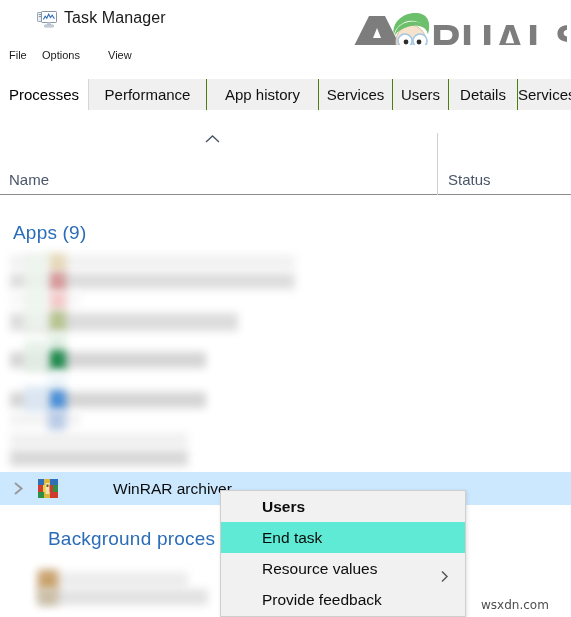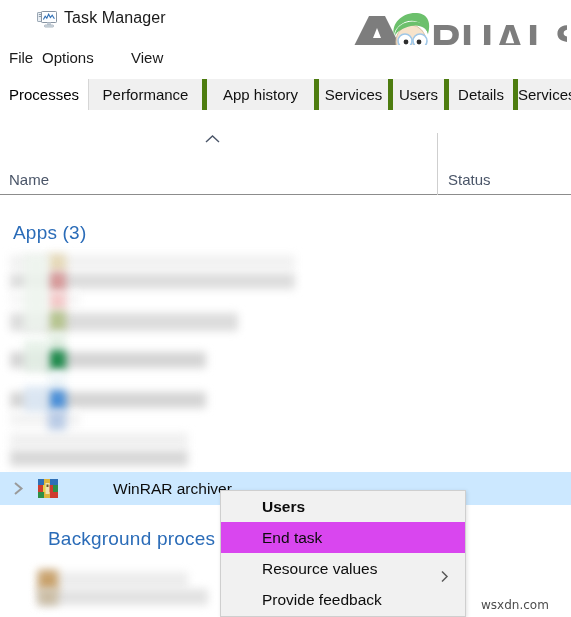--- a/index.html
+++ b/index.html
@@ -51,29 +51,29 @@
   
   .menubar {
     position: absolute;
     left: 0; top: 45px;
     width: 571px; height: 28px;
     background: #ffffff;
   }
   .menubar-item {
     position: absolute;
     top: 3px;
-    font-size: 15px;
+    font-size: 11px;
     color: #1a1a1a;
     white-space: nowrap;
     padding: 1px 3px;
     cursor: default;
   }
   .menubar-item.m0 { left: 6px; }
   .menubar-item.m1 { left: 39px; }
-  .menubar-item.m2 { left: 128px; }
+  .menubar-item.m2 { left: 105px; }
 
   
   .tabstrip {
     position: absolute;
     left: 0; top: 79px;
     width: 571px; height: 32px;
     background: #f0f0f0;
     border-bottom: 1px solid #ffffff;
     box-sizing: border-box;
     padding-left: 48px;
@@ -82,21 +82,21 @@
     position: absolute;
     top: 0;
     height: 31px;
     line-height: 31px;
     font-size: 15px;
     color: #101010;
     white-space: nowrap;
     box-sizing: border-box;
     text-align: center;
     background: #f0f0f0;
-    border-right: 5px solid #4d7c0f;
+    border-right: 1px solid #4d7c0f;
     cursor: default;
   }
   .tab.active {
     background: #ffffff;
     border-right: 1px solid #d6d6d6;
     color: #000000;
   }
 
   
   .colheader {
@@ -192,21 +192,21 @@
     height: 31px;
     line-height: 31px;
     padding-left: 41px;
     font-size: 15.5px;
     color: #0c0c0c;
     white-space: nowrap;
     cursor: default;
     box-sizing: border-box;
   }
   .ctxitem.bold { font-weight: bold; }
-  .ctxitem.hl   { background: #d946ef; }
+  .ctxitem.hl   { background: #5eead4; }
   .submenu-arrow {
     position: absolute;
     right: 16px; top: 9px;
     width: 9px; height: 13px;
   }
 
   
   .watermark {
     position: absolute;
     left: 481px; top: 598px;
@@ -278,21 +278,21 @@
   <div class="colheader"></div>
   <span class="sort-chev">
     <svg width="17" height="11" viewBox="0 0 17 11">
       <polyline points="2,8 8.5,2 15,8" fill="none" stroke="#4a5568" stroke-width="1.4"></polyline>
     </svg>
   </span>
   <div class="col-divider"></div>
   <span class="col-name">Name</span>
   <span class="col-status">Status</span>
 
-  <span class="group-heading group-apps">Apps (3)</span>
+  <span class="group-heading group-apps">Apps (9)</span>
 
   <div>
     <div class="blur-row" style="left:10px;top:255px;width:285px;height:14px;background:#f1f1f1"></div>
     <div class="blur-row" style="left:10px;top:273px;width:285px;height:16px;background:#dddddd"></div>
     <div class="blur-row" style="left:10px;top:292px;width:70px;height:14px;background:#f7f7f7"></div>
     <div class="blur-row" style="left:10px;top:313px;width:228px;height:18px;background:#dcdcdc"></div>
     <div class="blur-row" style="left:10px;top:352px;width:196px;height:16px;background:#d4d4d4"></div>
     <div class="blur-row" style="left:10px;top:392px;width:196px;height:16px;background:#d4d4d4"></div>
     <div class="blur-row" style="left:10px;top:412px;width:70px;height:14px;background:#f3f3f3"></div>
     <div class="blur-row" style="left:10px;top:433px;width:178px;height:14px;background:#f0f0f0"></div>

